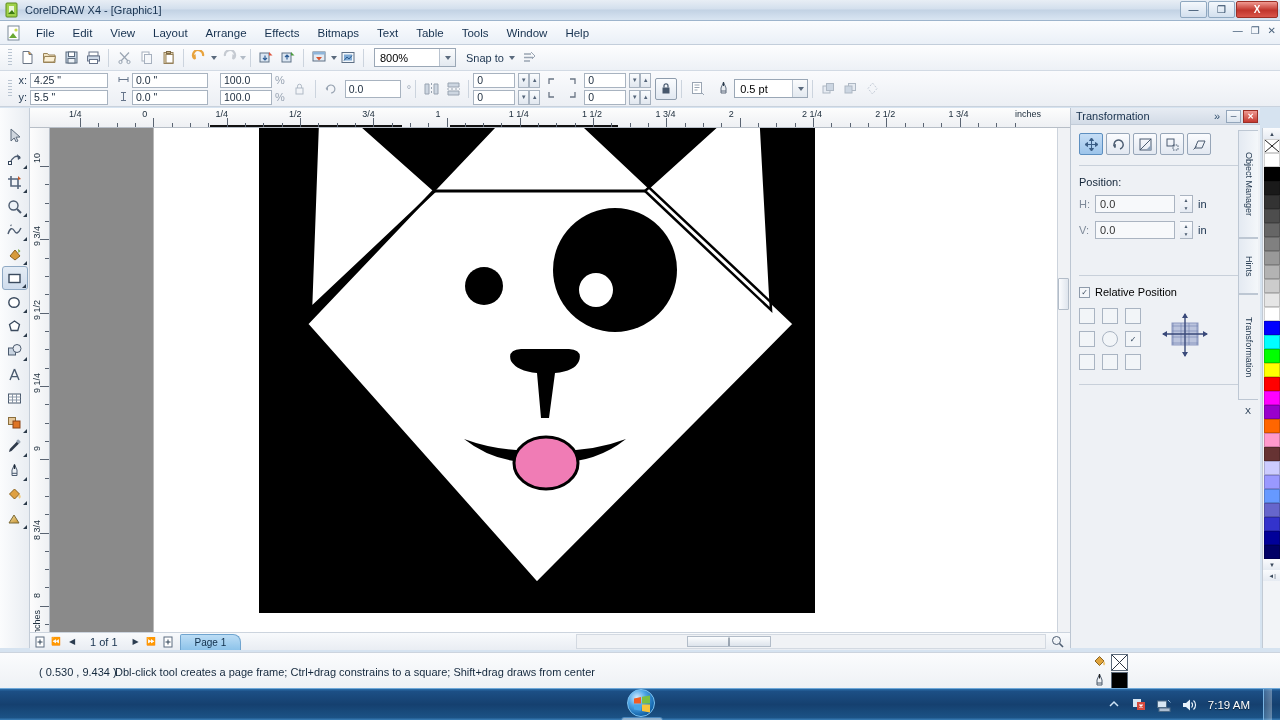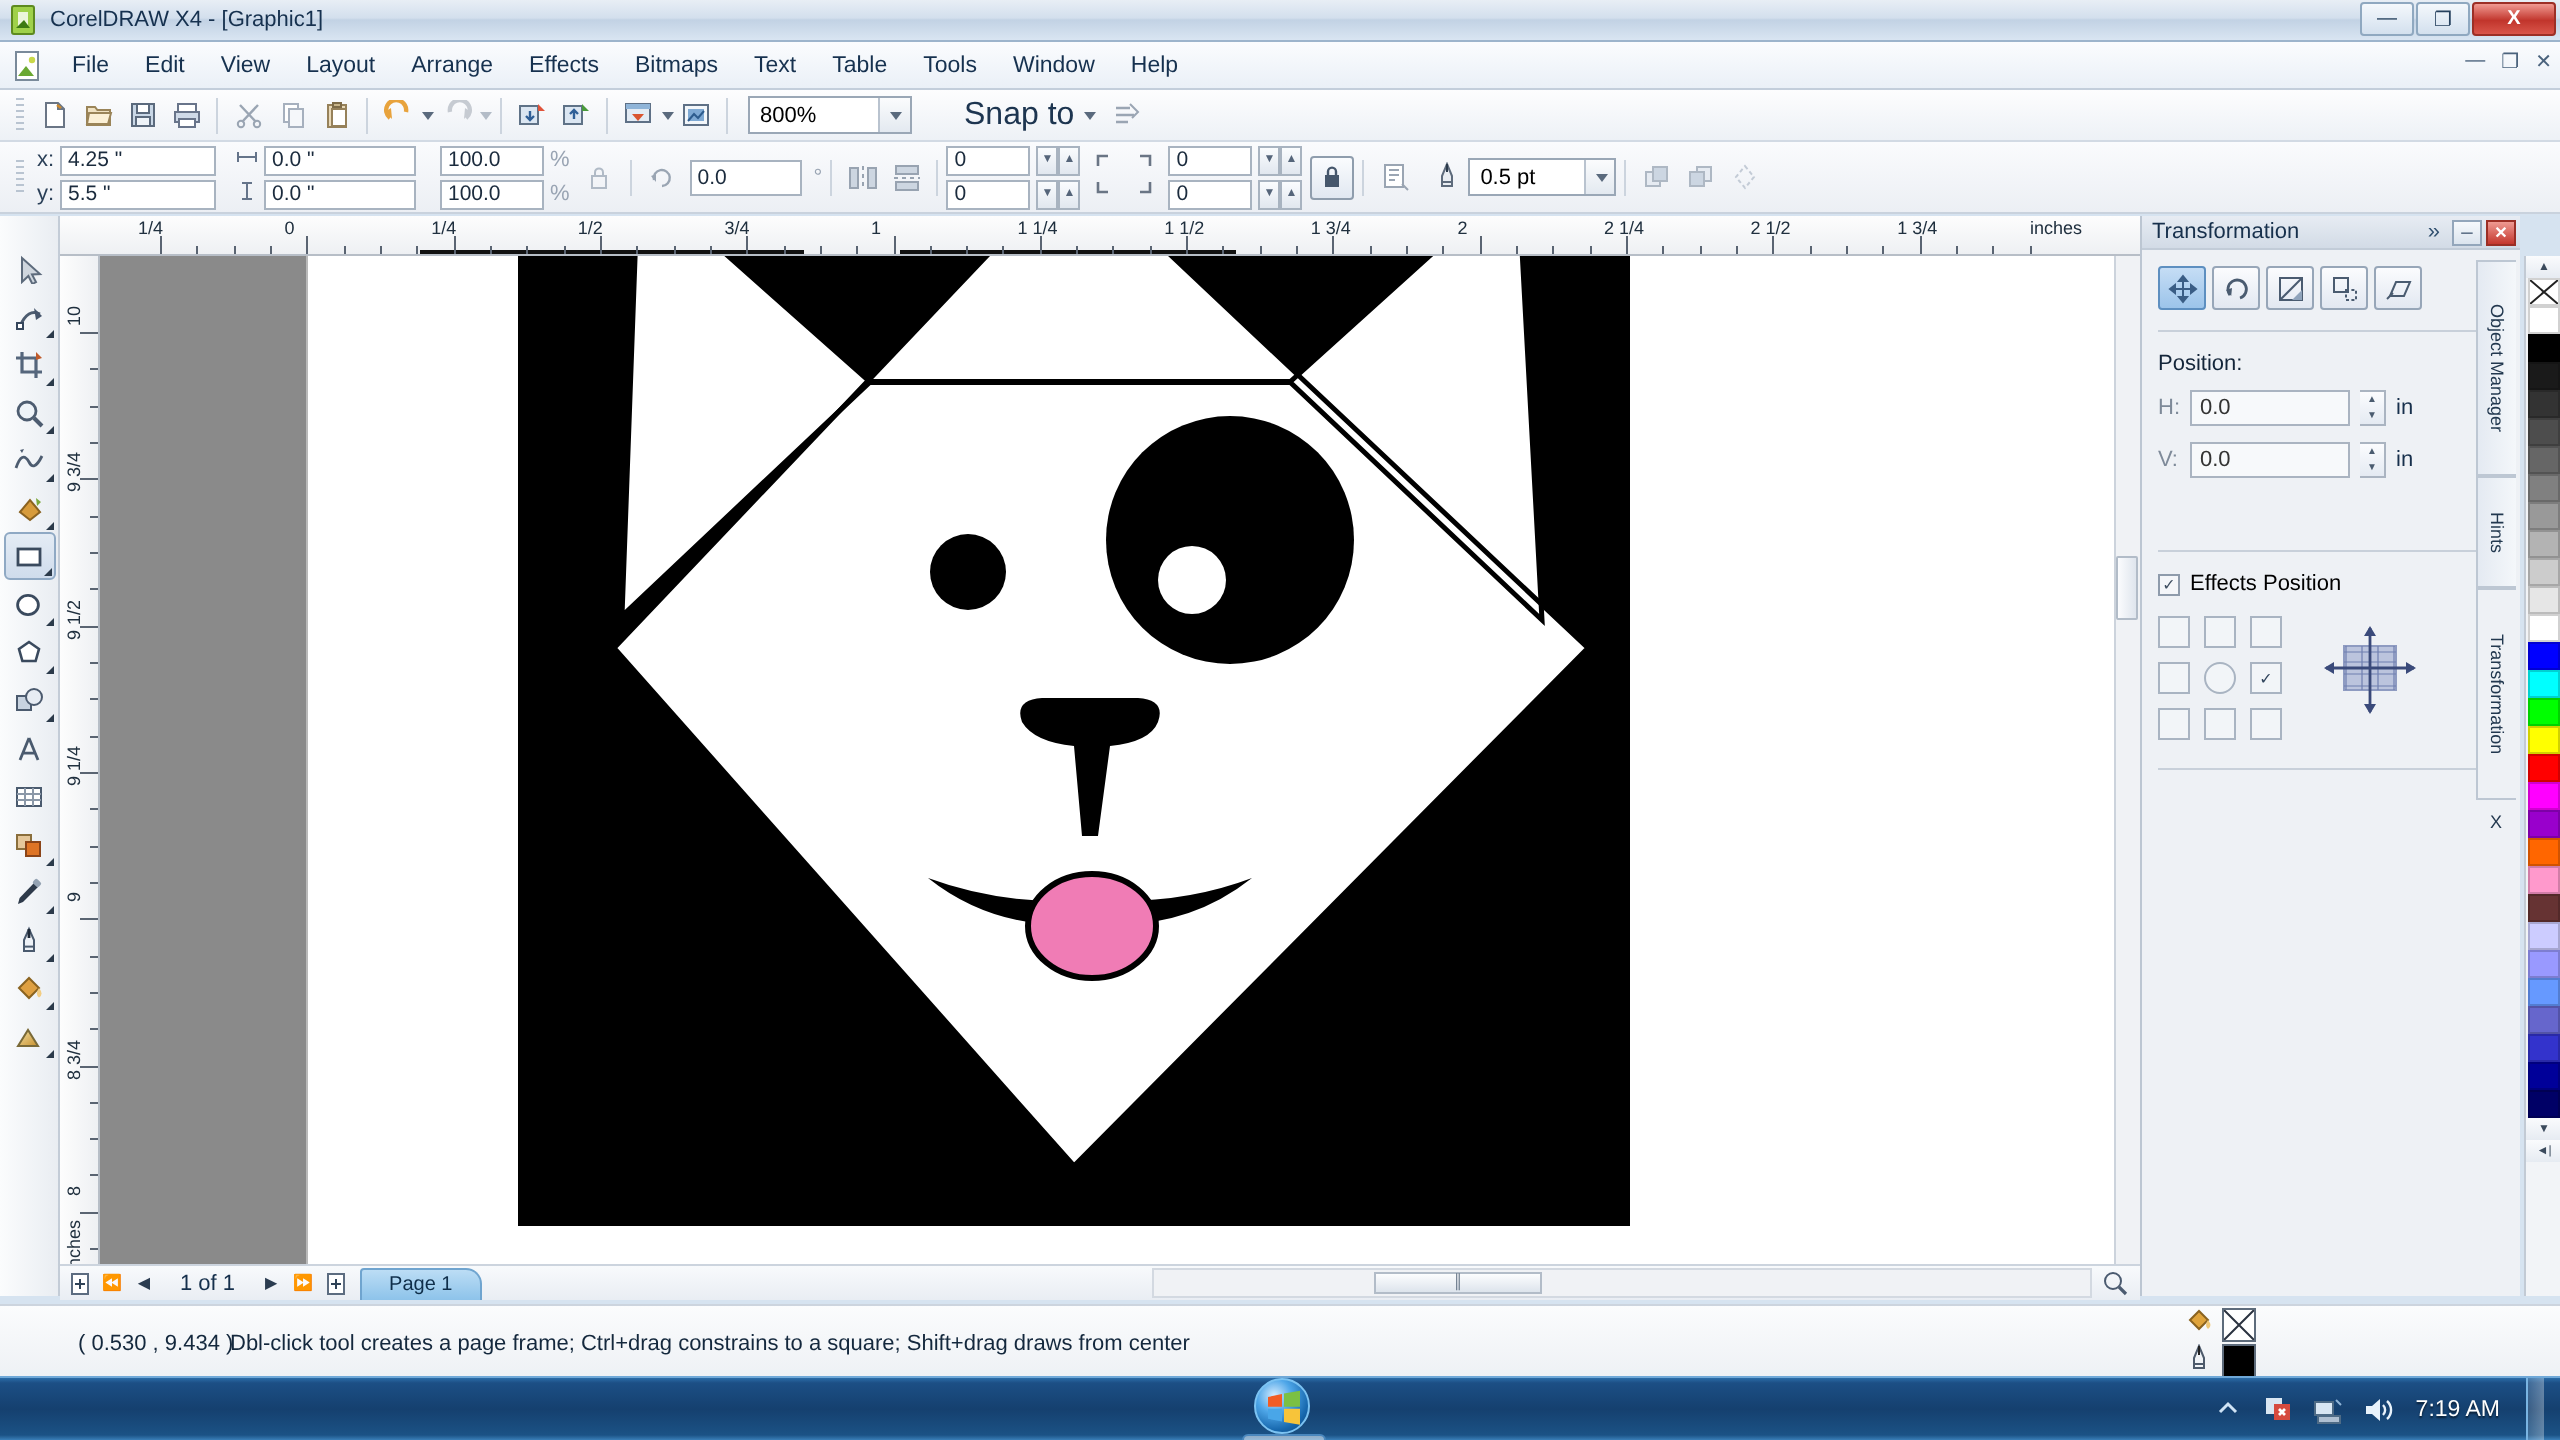--- a/index.html
+++ b/index.html
@@ -57,21 +57,21 @@
   .tsep{ width:1px;height:18px;background:#ccd4de; margin:0 4px;}
   .caret{ width:0;height:0;border-left:3px solid transparent;border-right:3px solid transparent;
     border-top:4px solid #5a6a7d; margin-left:1px;}
   .zoomcombo{
     width:82px;height:19px;border:1px solid #9aa7b6;background:#fff;
     display:flex;align-items:center; margin-left:6px; font-size:11px;
   }
   .zoomcombo span{ padding-left:5px; flex:1;}
   .zoomcombo .dd{ width:16px;height:17px;background:linear-gradient(to bottom,#fbfcfd,#e3e9f0);
     border-left:1px solid #b9c3cf; display:flex;align-items:center;justify-content:center;}
-  .snapto{ margin-left:26px; font-size:16px; color:#1d3550; display:flex;align-items:center;gap:4px;}
+  .snapto{ margin-left:10px; font-size:11px; color:#1d3550; display:flex;align-items:center;gap:4px;}
 
   
   .propbar{
     position:absolute; left:0; top:71px; width:1280px; height:36px;
     background:linear-gradient(to bottom,#fafbfd,#eceff4);
     border-bottom:1px solid #c9d2dd;
     display:flex; align-items:center; padding-left:4px;
   }
   .xyfields{ display:flex; flex-direction:column; gap:2px; }
   .fieldrow{ display:flex; align-items:center; gap:3px; height:15px;}
@@ -942,21 +942,21 @@
             <i>▲</i>
             <i>▼</i>
           </div>
         <div class="posunit">in</div>
       </div>
 
       <div class="hr" style="margin-top:36px"></div>
 
       <div class="relrow">
         <div class="chk">✓</div>
-        <span>Effects Position</span>
+        <span>Relative Position</span>
       </div>
 
       <div class="anchorwrap">
         <div class="anchorgrid">
           <div class="acell"></div>
           <div class="acell"></div>
           <div class="acell"></div>
           <div class="acell"></div>
           <div class="acell round"></div>
           <div class="acell checked">✓</div>

